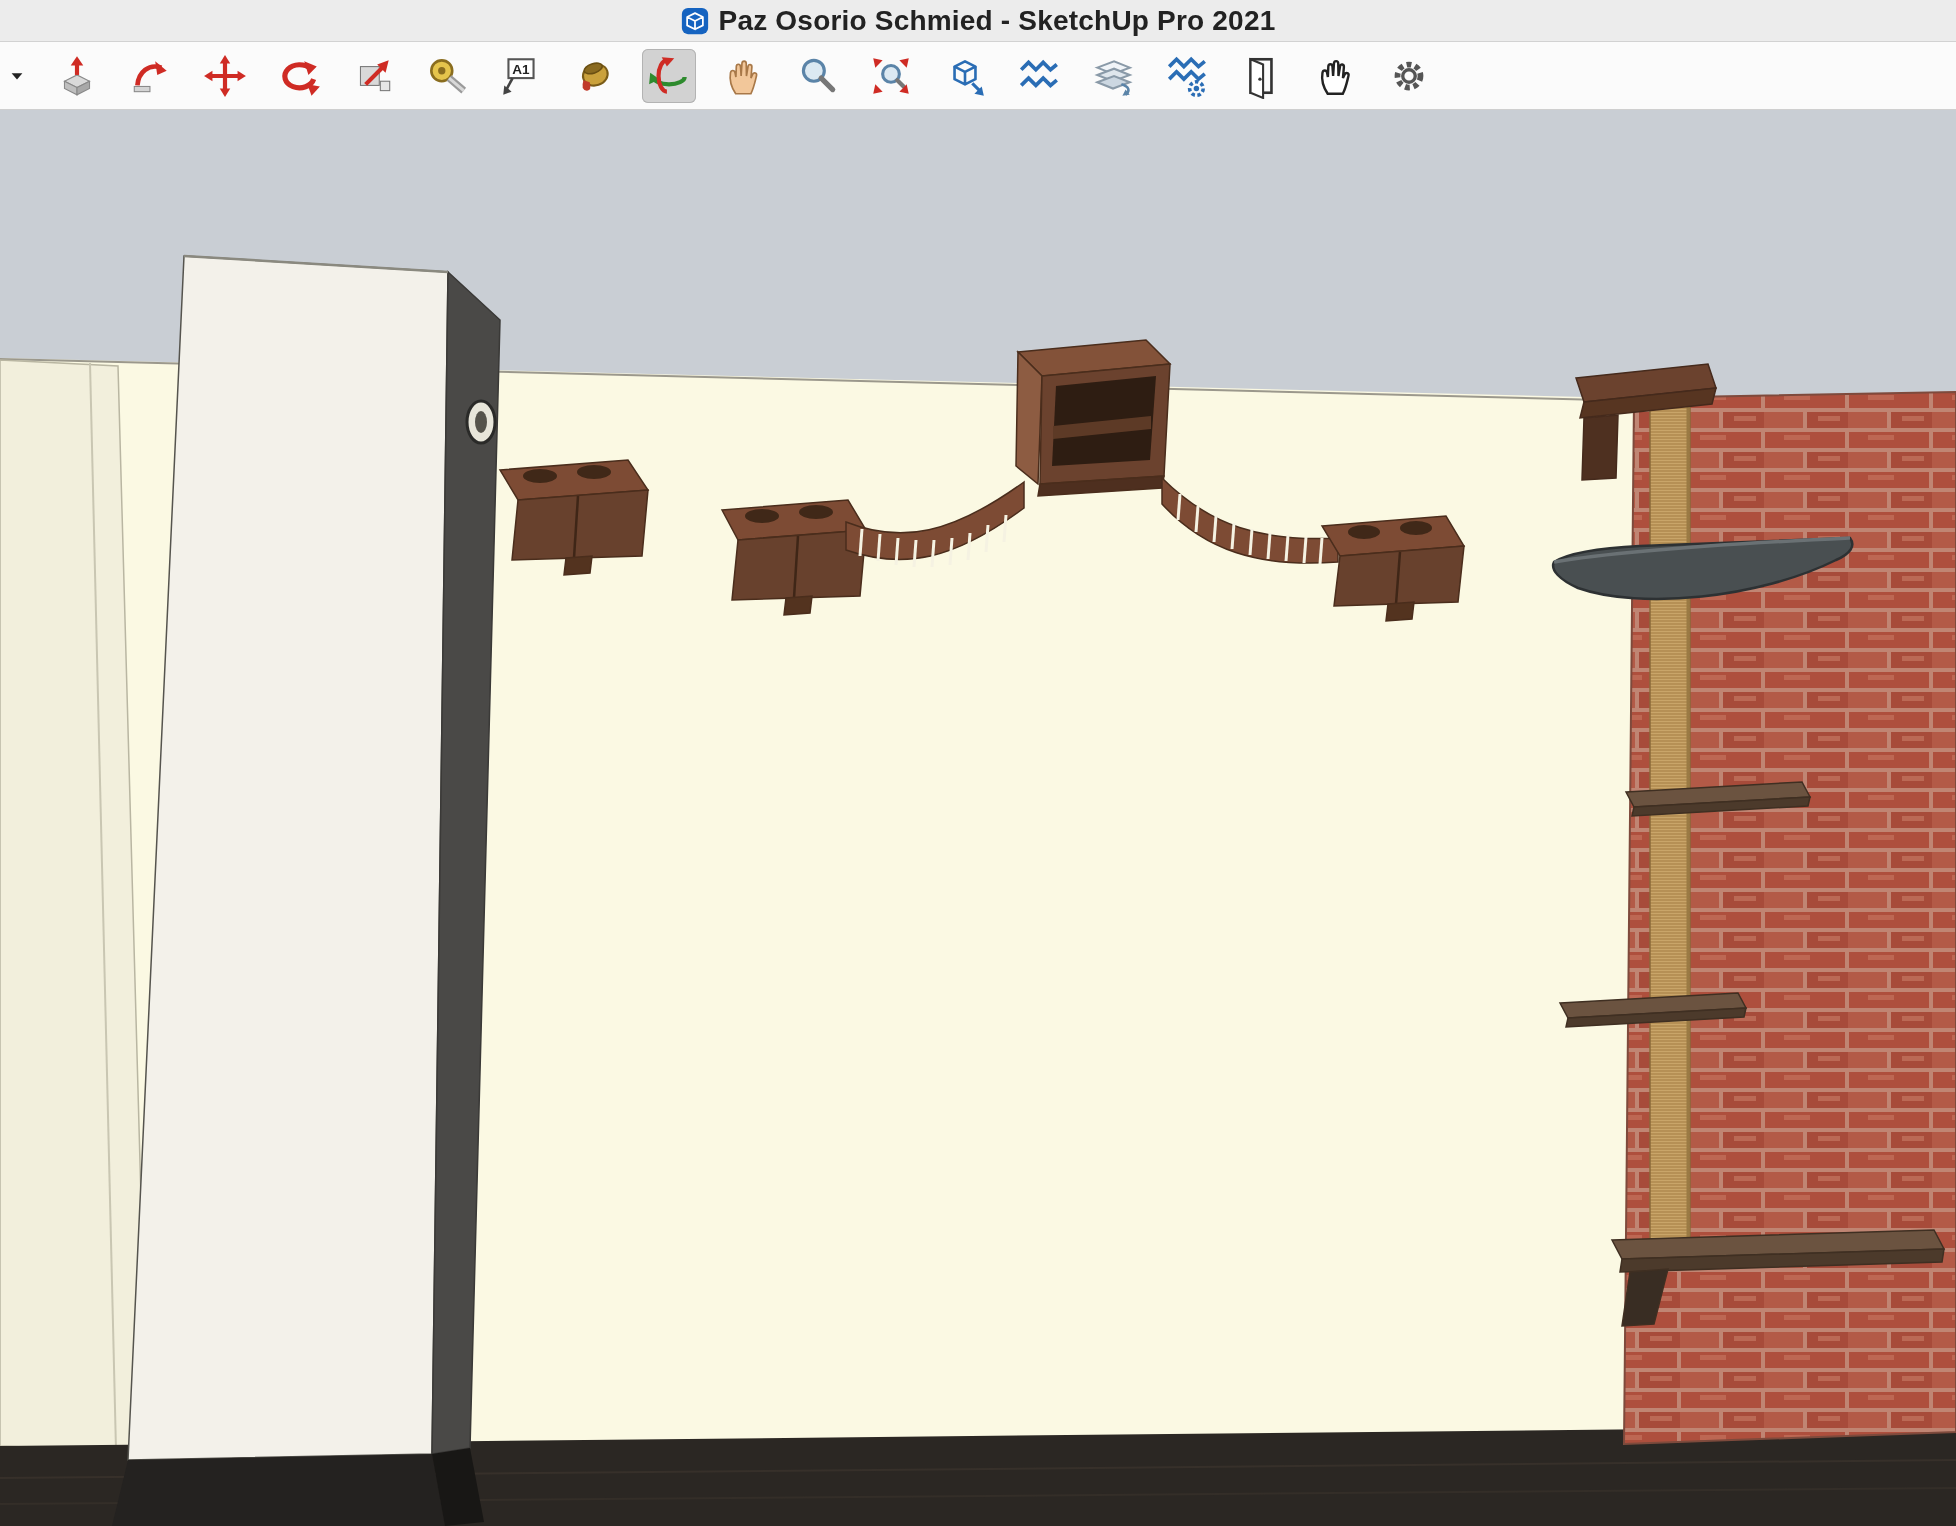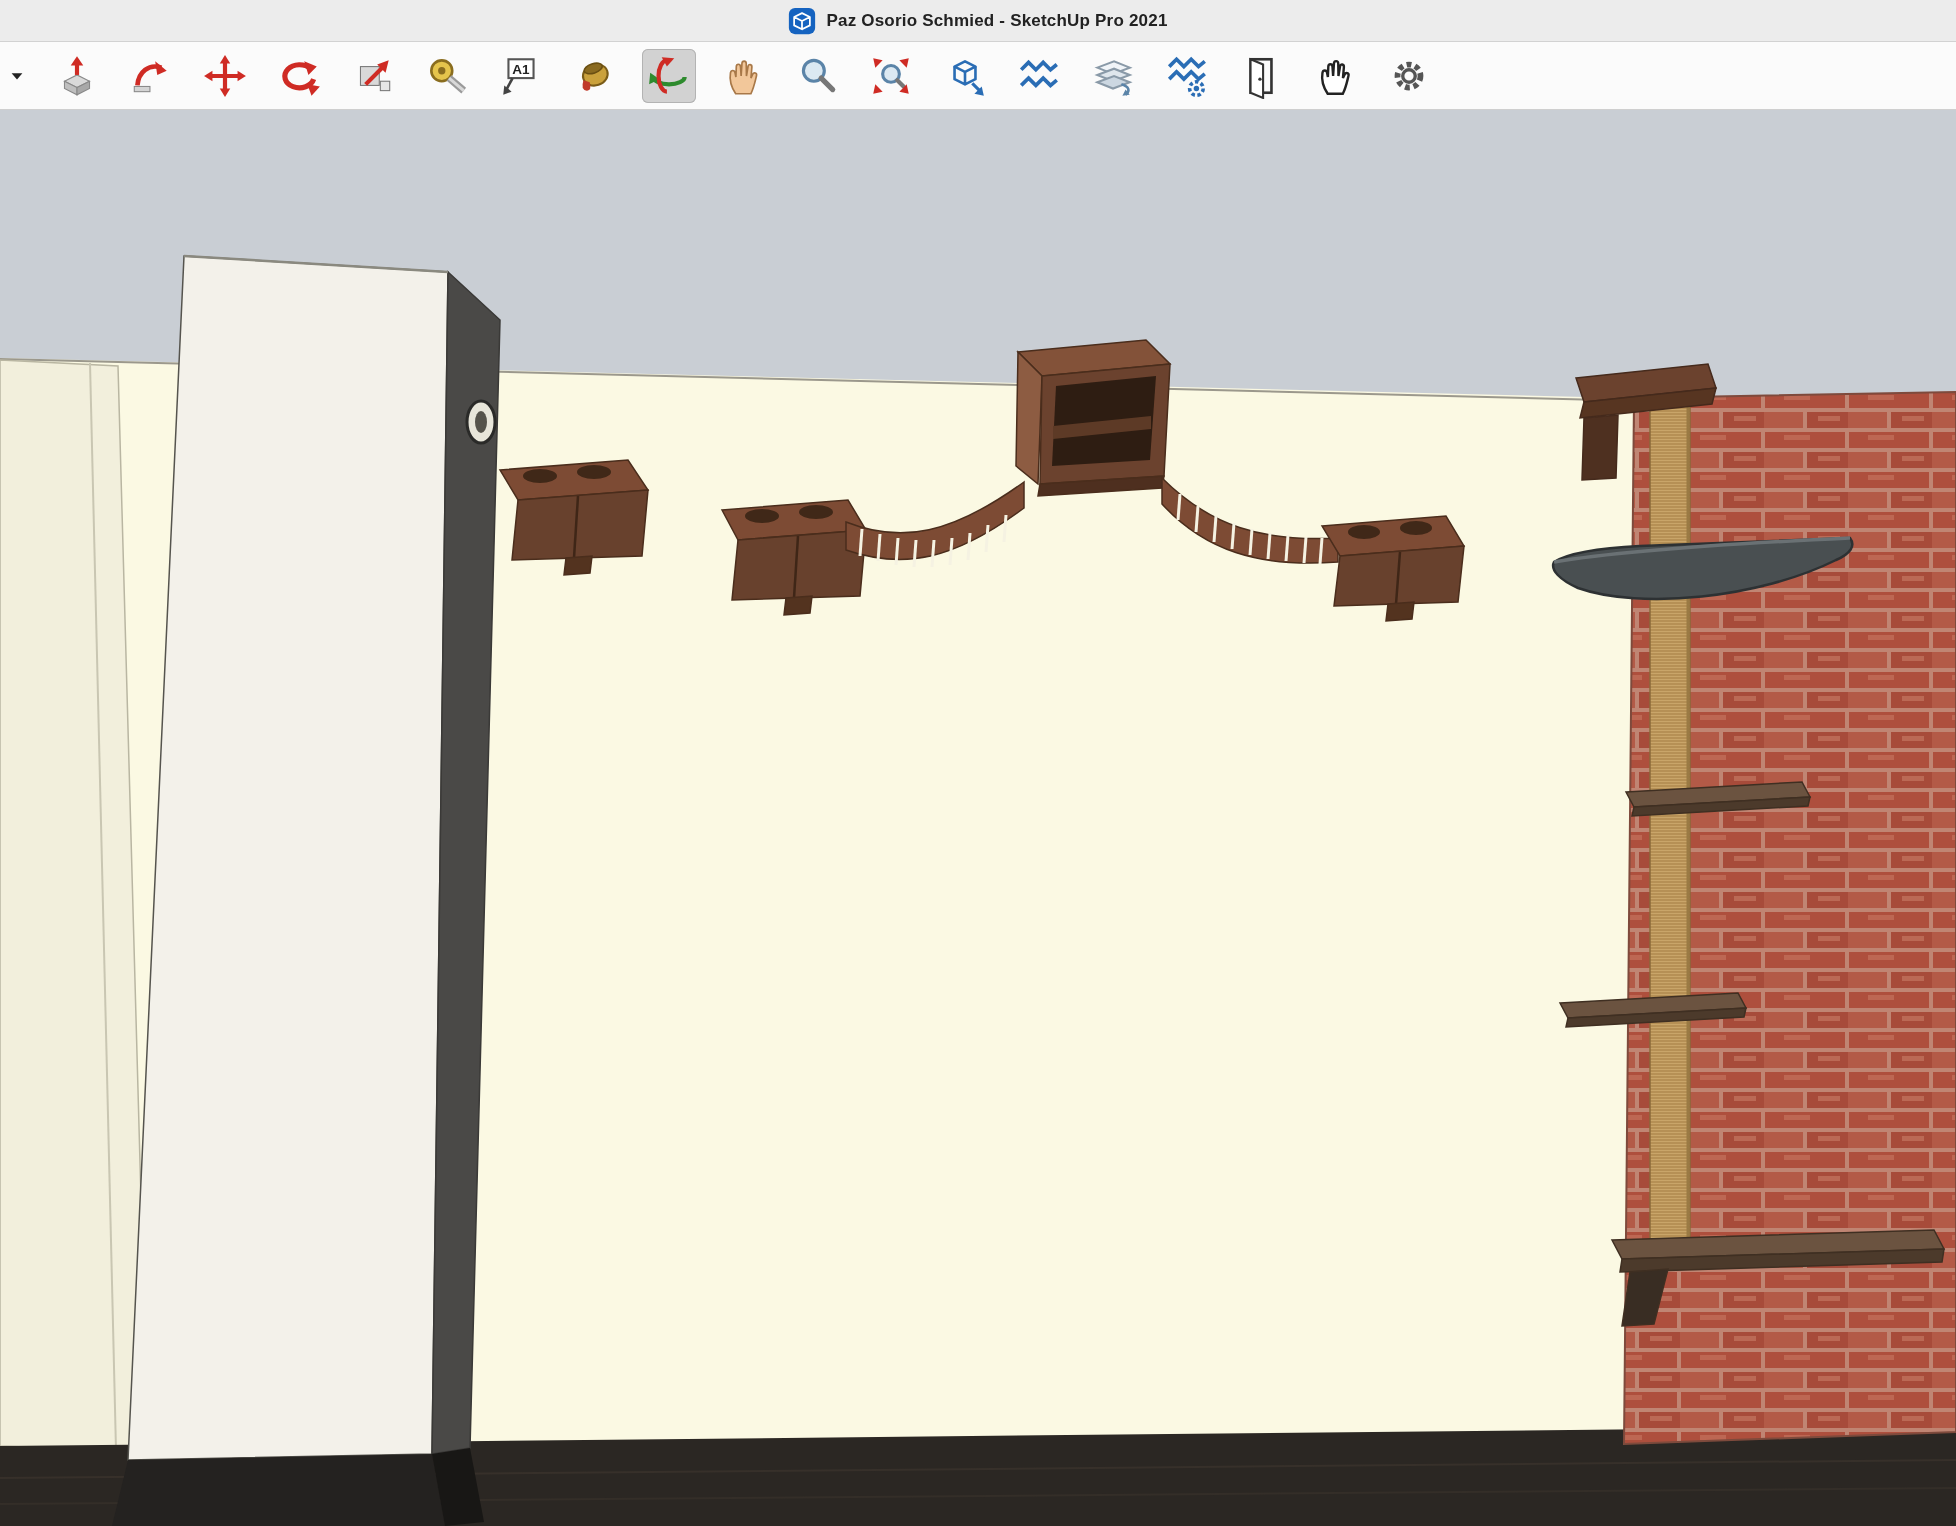--- a/index.html
+++ b/index.html
@@ -4,21 +4,21 @@
 <style>
   * { box-sizing: border-box; margin: 0; padding: 0; }
   html,body { width:1956px; height:1526px; overflow:hidden;
     font-family:"Liberation Sans", sans-serif; background:#fff; }
 
   
   .titlebar {
     height:42px; background:#ececec; border-bottom:1px solid #d2d2d2;
     display:flex; align-items:center; justify-content:center; gap:10px;
   }
-  .titlebar-title { font-size:17px; font-weight:bold; color:#222; letter-spacing:.2px; }
+  .titlebar-title { font-size:28px; font-weight:bold; color:#222; letter-spacing:.2px; }
 
   
   .toolbar {
     height:68px; background:#fbfbfb; border-bottom:1px solid #cfcfcf;
     display:flex; align-items:center; gap:20px; padding-left:4px;
   }
   .tb-btn {
     width:54px; height:54px; border:none; background:transparent;
     display:flex; align-items:center; justify-content:center; border-radius:6px;
     padding:0; cursor:pointer; flex:0 0 auto;

